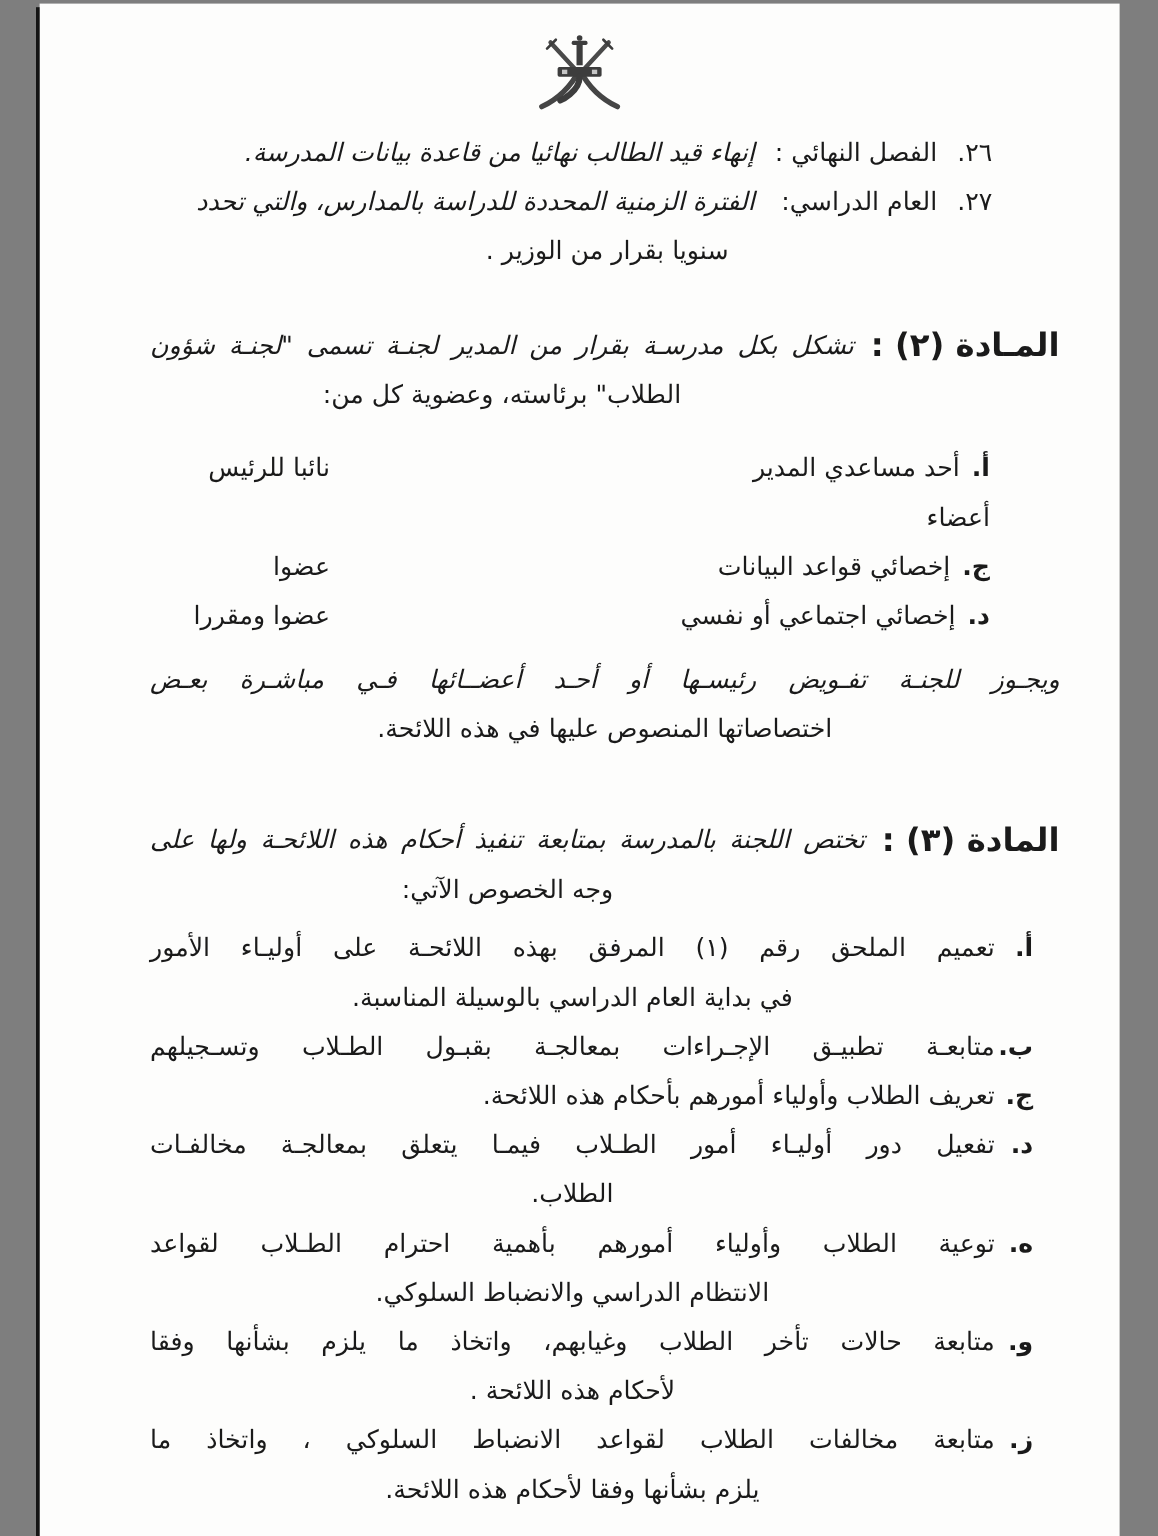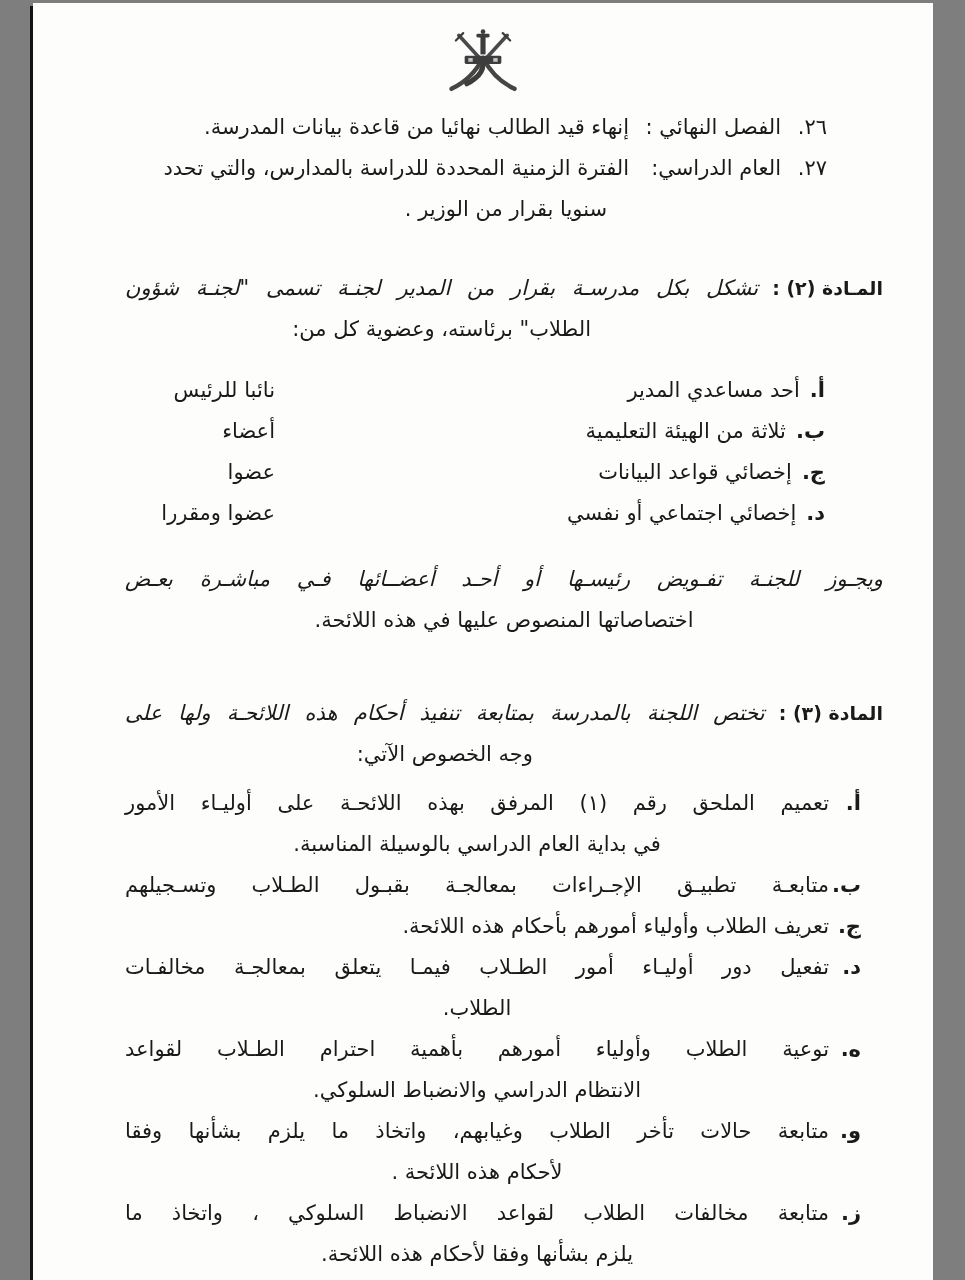--- a/index.html
+++ b/index.html
@@ -32,35 +32,35 @@
   .content {
     margin: 0 50px 0 92px; 
     font-size: 21px;
     line-height: 41px;
   }
   
   .defs { margin-top: 8px; padding-left: 4px; }
   .def-row { display: flex; align-items: baseline; padding-right: 56px; }
   .def-num { flex: 0 0 46px; }
   .def-term { flex: 0 0 152px; }
-  .def-text { flex: 1 1 auto; }
+  .def-text { flex: 1 1 auto; font-style: italic; }
   .line-center { text-align: center; }
   
   .article { display: flex; margin-top: 38px; }
-  .article-label { flex: 0 0 auto; font-weight: 700; font-size: 19px; padding-left: 14px; white-space: nowrap; }
+  .article-label { flex: 0 0 auto; font-weight: 700; font-size: 27px; padding-left: 14px; white-space: nowrap; }
   .article-body { flex: 1 1 auto; }
   .line-just { text-align: justify; text-align-last: justify; white-space: nowrap; font-style: italic; }
   .article3 { margin-top: 52px; }
   
   .members { margin-top: 20px; padding-right: 58px; }
   .member-row { display: flex; justify-content: space-between; align-items: baseline; }
   .member-marker { font-weight: 700; margin-left: 10px; }
   .member-role { flex: 0 0 150px; text-align: right; }
   
-  .closing { margin-top: 25px; }
+  .closing { margin-top: 12px; }
   
   .items { margin-top: 8px; padding-right: 22px; }
   .item-row { display: flex; }
   .item-marker { flex: 0 0 32px; font-weight: 700; }
   .item-body { flex: 1 1 auto; }
   .item-line1 { text-align: justify; text-align-last: justify; white-space: nowrap; }
   .item-line1.no-just { text-align: right; text-align-last: right; }
   .item-line2 { text-align: center; }
 </style>
 </head>
@@ -120,21 +120,20 @@
         <div class="line-center">الطلاب" برئاسته، وعضوية كل من:</div>
       </div>
     </div>
 
     <div class="members">
       <div class="member-row">
         <span class="member-item"><span class="member-marker">أ.</span><span>أحد مساعدي المدير</span></span>
         <span class="member-role">نائبا للرئيس</span>
       </div>
       <div class="member-row">
-        <span class="member-item"><span class="member-marker">ب.</span><span>ثلاثة من الهيئة التعليمية</span></span>
         <span class="member-role">أعضاء</span>
       </div>
       <div class="member-row">
         <span class="member-item"><span class="member-marker">ج.</span><span>إخصائي قواعد البيانات</span></span>
         <span class="member-role">عضوا</span>
       </div>
       <div class="member-row">
         <span class="member-item"><span class="member-marker">د.</span><span>إخصائي اجتماعي أو  نفسي</span></span>
         <span class="member-role">عضوا ومقررا</span>
       </div>

